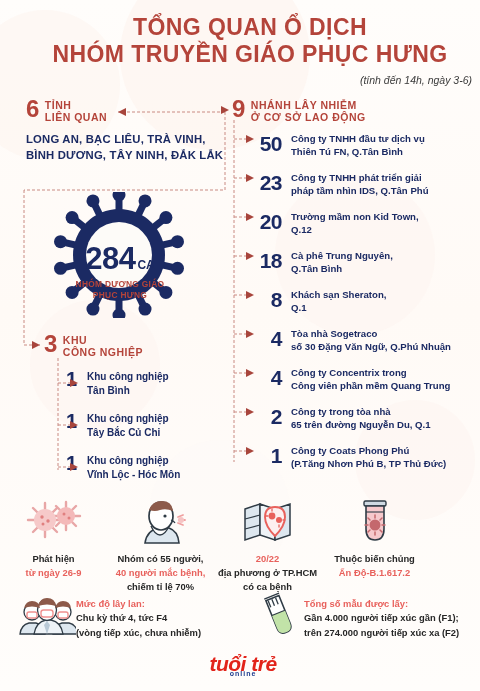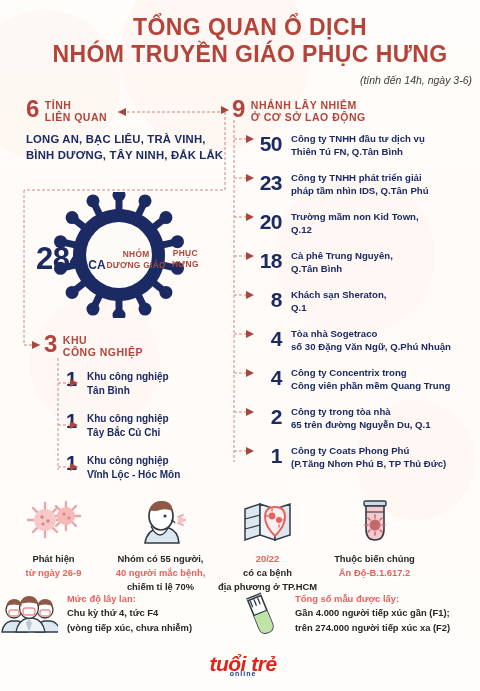--- a/index.html
+++ b/index.html
@@ -59,22 +59,22 @@
   #provinces {
     margin-top: 7px;
     color: #1b2a63; font-weight: bold; font-size: 11.3px;
     line-height: 1.45; letter-spacing: .2px;
   }
 
   
   #virus-wrap { position: absolute; left: 34px; top: 192px; width: 170px; height: 126px; }
   #virus { position: absolute; left: 0; top: 0; }
   #virus-text {
-    position: absolute; left: 0; top: 4px; width: 170px; height: 126px;
-    display: flex; flex-direction: row; align-items: center; justify-content: center;
+    position: absolute; left: 0; top: 16px; width: 170px; height: 126px;
+    display: flex; flex-direction: column; align-items: center; justify-content: center;
     padding-left: 2px;
   }
   .v-count { display: flex; align-items: baseline; }
   .v-num { color: #1b2a63; font-weight: bold; font-size: 31px; letter-spacing: -.5px; }
   .v-ca  { color: #1b2a63; font-weight: bold; font-size: 12px; margin-left: 2px; }
   .v-sub1, .v-sub2 {
     color: #b4443a; font-weight: bold; font-size: 8.4px;
     letter-spacing: .3px; line-height: 1.35; text-align: center;
   }
   .v-sub1 { margin-top: 2px; }
@@ -101,21 +101,21 @@
 
   
   #stats-row { position: absolute; left: 0; top: 496px; width: 428px; display: flex; }
   .stat { flex: 1; display: flex; flex-direction: column; align-items: center; }
   .stat-ico { height: 52px; display: flex; align-items: center; justify-content: center; }
   .stat-txt { margin-top: 4px; text-align: center; font-size: 9.4px; line-height: 1.5; font-weight: bold; }
   .t-dark { color: #262626; }
   .t-red  { color: #e8615c; }
 
   #rows-bottom { position: absolute; left: 0; top: 592px; width: 480px; display: flex; }
-  .wrow { flex: 1; display: flex; align-items: flex-start; gap: 9px; }
+  .wrow { flex: 1; display: flex; align-items: flex-end; padding-left: 18px; }
   .wrow-txt { font-size: 9.4px; line-height: 1.52; font-weight: bold; color: #262626; }
   .wrow-head { color: #e8615c; }
 
   
   #logo { position: absolute; left: 3px; top: 653px; width: 480px; text-align: center; }
   .logo-main {
     font-size: 21px; font-weight: bold; color: #e2231a;
     letter-spacing: -.5px; font-style: italic; line-height: 1;
   }
   .logo-sub {
@@ -426,22 +426,22 @@
           <g stroke="#e8615c" stroke-width="1.3" stroke-linecap="round">
             <line x1="33" y1="12" x2="33" y2="10"></line>
               <line x1="29" y1="17" x2="27" y2="17"></line>
             <line x1="44" y1="21" x2="46" y2="21"></line>
               <line x1="40" y1="26" x2="40" y2="28"></line>
           </g>
         </svg>
       </div>
       <div class="stat-txt">
         <div class="t-red">20/22</div>
+        <div class="t-dark">địa phương ở TP.HCM</div>
         <div class="t-dark">có ca bệnh</div>
-        <div class="t-dark">địa phương ở TP.HCM</div>
       </div>
     </div>
 
     <div class="stat">
       <div class="stat-ico">
         <svg width="42" height="48" viewBox="0 0 42 48">
           <rect x="10" y="3" width="22" height="5" rx="1.5" fill="#cfd9e2" stroke="#2f3b45" stroke-width="1.4"></rect>
           <path d="M12 8 h18 v23 q0 11-9 11 q-9 0-9-11 z" fill="#f6c9cc" stroke="#2f3b45" stroke-width="1.6"></path>
           <line x1="12" y1="14" x2="30" y2="14" stroke="#2f3b45" stroke-width="1.1"></line>
           <g fill="#c4686d">

